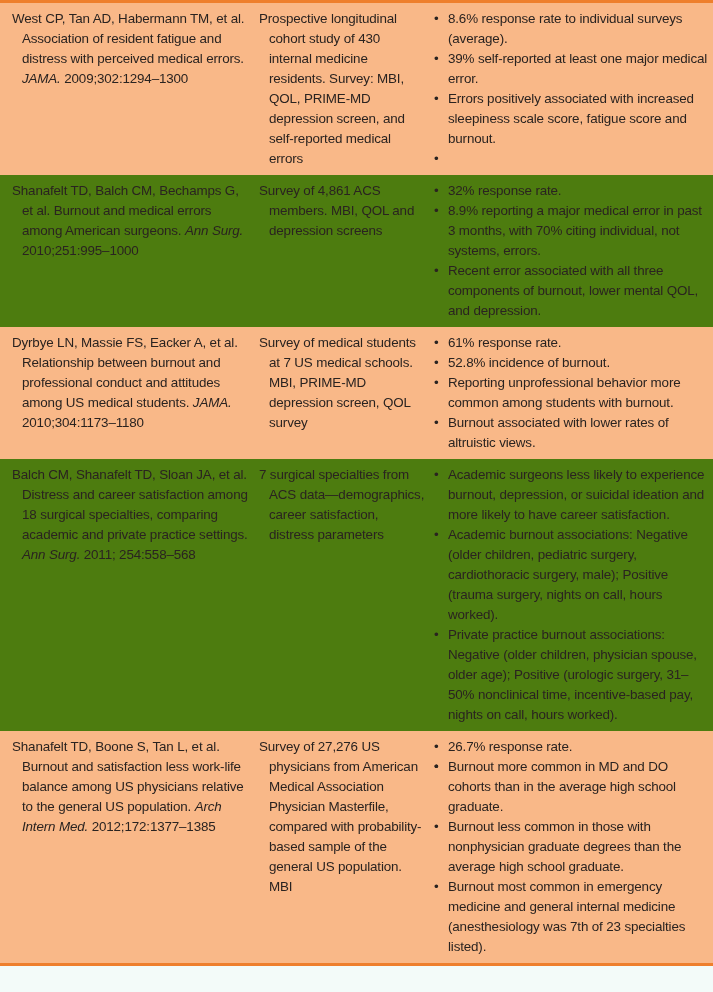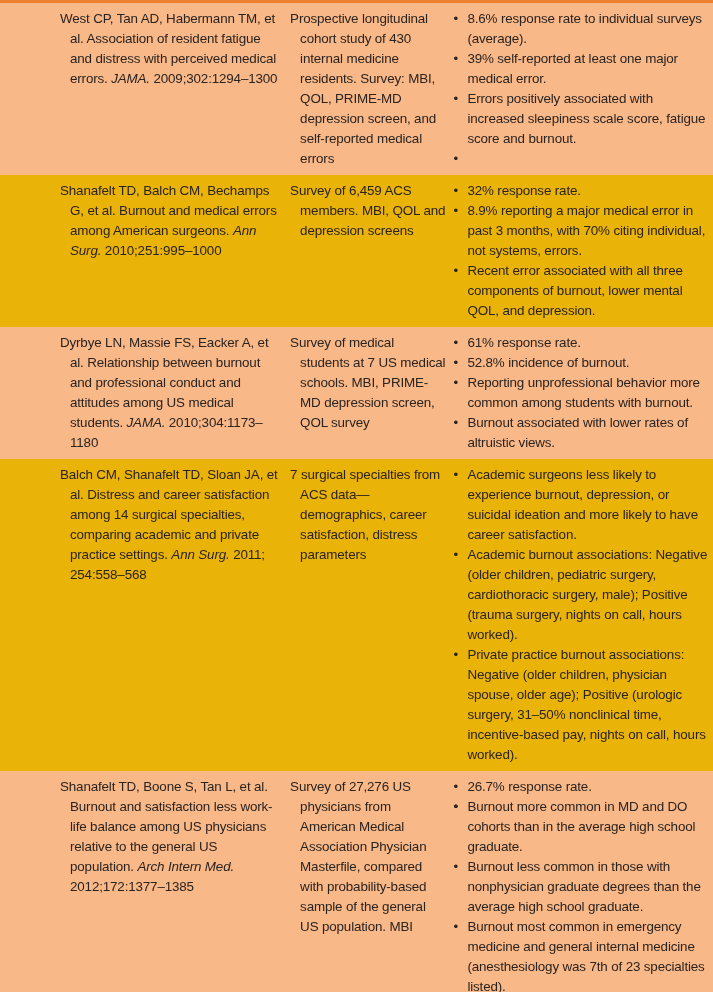--- a/index.html
+++ b/index.html
@@ -13,30 +13,30 @@
     width: 713px;
     border-top: 3px solid #ee7f2d;
     border-bottom: 3px solid #ee7f2d;
     box-sizing: border-box;
   }
   .row {
     display: flex;
     box-sizing: border-box;
   }
   .row.dark { background: #f9b888; }
-  .row.light { background: #eab308; }
+  .row.light { background: #4d7c0f; }
   .cell {
     box-sizing: border-box;
     font-size: 13.4px;
     line-height: 20px;
     letter-spacing: -0.15px;
     padding-top: 6px;
     padding-bottom: 6px;
   }
-  .c1 { width: 259px; padding-left: 12px; padding-right: 6px; margin-left: 48px; }
+  .c1 { width: 259px; padding-left: 12px; padding-right: 6px; }
   .c2 { width: 173px; padding-left: 0; padding-right: 6px; }
   .c3 { width: 281px; padding-left: 0; padding-right: 4px; }
   .hang { padding-left: 10px; text-indent: -10px; display: block; }
   .bullets { list-style: none; margin: 0; padding: 0; }
   .bullets li { position: relative; padding-left: 16px; }
   .bullets li .dot {
     position: absolute; left: 2px; top: 0;
   }
   i { font-style: italic; }
 </style>
@@ -58,21 +58,21 @@
           <li><span class="dot">•</span><span>Errors positively associated with increased sleepiness scale score, fatigue score and burnout.</span></li>
           <li><span class="dot">•</span></li>
         </ul>
       </div>
     </div>
     <div class="row light">
       <div class="cell c1">
         <span class="hang"><span>Shanafelt TD, Balch CM, Bechamps G, et al. Burnout and medical errors among American surgeons. </span><i>Ann Surg.</i><span> 2010;251:995–1000</span></span>
       </div>
       <div class="cell c2">
-        <span class="hang">Survey of 6,459 ACS members. MBI, QOL and depression screens</span>
+        <span class="hang">Survey of 4,861 ACS members. MBI, QOL and depression screens</span>
       </div>
       <div class="cell c3">
         <ul class="bullets">
           <li><span class="dot">•</span><span>32% response rate.</span></li>
           <li><span class="dot">•</span><span>8.9% reporting a major medical error in past 3 months, with 70% citing individual, not systems, errors.</span></li>
           <li><span class="dot">•</span><span>Recent error associated with all three components of burnout, lower mental QOL, and depression.</span></li>
         </ul>
       </div>
     </div>
     <div class="row dark">
@@ -86,21 +86,21 @@
         <ul class="bullets">
           <li><span class="dot">•</span><span>61% response rate.</span></li>
           <li><span class="dot">•</span><span>52.8% incidence of burnout.</span></li>
           <li><span class="dot">•</span><span>Reporting unprofessional behavior more common among students with burnout.</span></li>
           <li><span class="dot">•</span><span>Burnout associated with lower rates of altruistic views.</span></li>
         </ul>
       </div>
     </div>
     <div class="row light">
       <div class="cell c1">
-        <span class="hang"><span>Balch CM, Shanafelt TD, Sloan JA, et al. Distress and career satisfaction among 14 surgical specialties, comparing academic and private practice settings. </span><i>Ann Surg.</i><span> 2011; 254:558–568</span></span>
+        <span class="hang"><span>Balch CM, Shanafelt TD, Sloan JA, et al. Distress and career satisfaction among 18 surgical specialties, comparing academic and private practice settings. </span><i>Ann Surg.</i><span> 2011; 254:558–568</span></span>
       </div>
       <div class="cell c2">
         <span class="hang">7 surgical specialties from ACS data—demographics, career satisfaction, distress parameters</span>
       </div>
       <div class="cell c3">
         <ul class="bullets">
           <li><span class="dot">•</span><span>Academic surgeons less likely to experience burnout, depression, or suicidal ideation and more likely to have career satisfaction.</span></li>
           <li><span class="dot">•</span><span>Academic burnout associations: Negative (older children, pediatric surgery, cardiothoracic surgery, male); Positive (trauma surgery, nights on call, hours worked).</span></li>
           <li><span class="dot">•</span><span>Private practice burnout associations: Negative (older children, physician spouse, older age); Positive (urologic surgery, 31–50% nonclinical time, incentive-based pay, nights on call, hours worked).</span></li>
         </ul>

